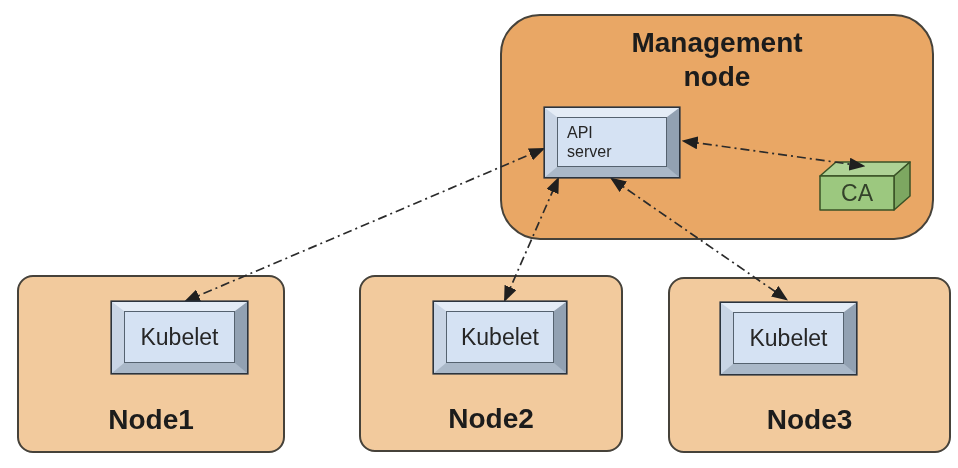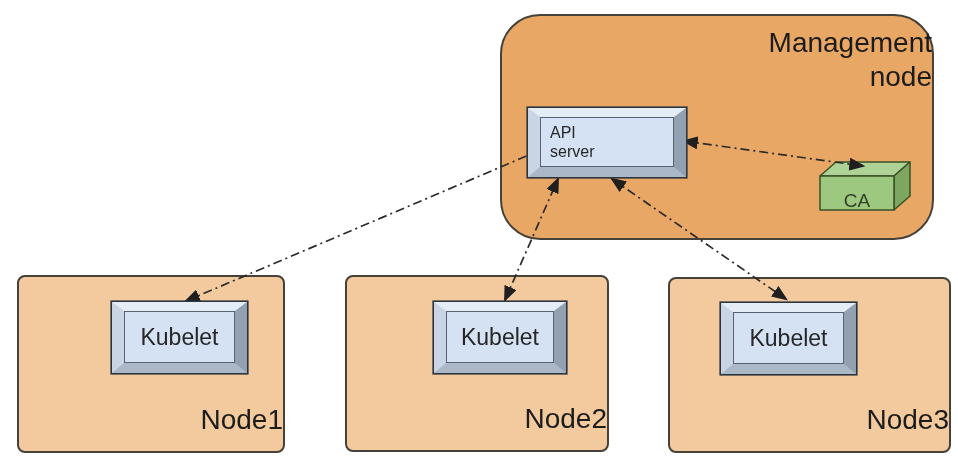--- a/index.html
+++ b/index.html
@@ -2,24 +2,24 @@
 <html><head>
 <meta charset="utf-8">
 <style>
   html,body{margin:0;padding:0;background:#ffffff;}
   .canvas{
     position:relative;width:958px;height:468px;background:#ffffff;
     font-family:"Liberation Sans",sans-serif;overflow:hidden;
   }
   .rnode{position:absolute;border:2px solid #46423a;box-sizing:border-box;}
   .mgmt{background:#e9a765;border-radius:40px;}
-  .worker{background:#f2ca9d;border-radius:8px;}
+  .worker{background:#f2ca9d;border-radius:16px;}
   .big-label{
-    position:absolute;left:0;right:0;text-align:right;
-    font-size:28px;font-weight:400;color:#1c1c1c;line-height:1.2;
+    position:absolute;left:0;right:0;text-align:center;
+    font-size:28px;font-weight:700;color:#1c1c1c;line-height:1.2;
     white-space:pre-line;
   }
   .overlay{position:absolute;left:0;top:0;z-index:2;pointer-events:none;}
   .bevel{
     position:absolute;z-index:3;box-sizing:border-box;
     border-style:solid;border-width:9px 12px 10px 12px;
     border-color:#e4ecf6 #92a1b2 #aab8c8 #c9d5e5;
     background:#d5e2f3;
     box-shadow:0 0 0 1.6px #2c343e;
     display:flex;align-items:center;justify-content:center;
@@ -27,38 +27,38 @@
   .bevel::after{
     content:"";position:absolute;inset:0;border:1px solid #55626f;pointer-events:none;
   }
   .comp-label{font-size:23px;color:#262626;}
   .api-label{
     box-sizing:border-box;width:100%;padding-left:10px;
     font-size:16px;line-height:1.2;color:#262626;white-space:pre-line;
   }
   .ca-label{
     position:absolute;z-index:3;display:flex;align-items:center;justify-content:center;
-    font-size:19px;color:#33412a;margin-top:8px;
+    font-size:23px;color:#33412a;
   }
 </style>
 </head>
 <body>
 
 <div class="canvas">
 
   <div class="rnode mgmt" style="left:500px;top:14px;width:434px;height:226px">
     <div class="big-label" style="top:10px">Management
 node</div>
   </div>
 
   <div class="rnode worker" style="left:17px;top:275px;width:268px;height:178px">
     <div class="big-label" style="bottom:14px">Node1</div>
   </div>
 
-  <div class="rnode worker" style="left:345px;top:275px;width:264px;height:177px">
+  <div class="rnode worker" style="left:359px;top:275px;width:264px;height:177px">
     <div class="big-label" style="bottom:14px">Node2</div>
   </div>
 
   <div class="rnode worker" style="left:668px;top:277px;width:283px;height:176px">
     <div class="big-label" style="bottom:14px">Node3</div>
   </div>
 
   <svg class="overlay" width="958" height="468" viewBox="0 0 958 468">
     <defs>
       <marker id="ah" viewBox="0 0 10 8" refX="8.5" refY="4" markerWidth="9.5" markerHeight="7.6" orient="auto-start-reverse">
@@ -73,21 +73,21 @@
     </g>
 
     <g fill="none" stroke="#2b2b2b" stroke-width="1.7" stroke-dasharray="9 4 2 4">
       <path d="M186,301 L543,149" marker-start="url(#ah)" marker-end="url(#ah)"></path>
       <path d="M505,300 L558,179" marker-start="url(#ah)" marker-end="url(#ah)"></path>
       <path d="M612,179 L786,299" marker-start="url(#ah)" marker-end="url(#ah)"></path>
       <path d="M684,141 L863,166" marker-start="url(#ah)" marker-end="url(#ah)"></path>
     </g>
   </svg>
 
-  <div class="bevel" style="left:528px;top:108px;width:158px;height:69px">
+  <div class="bevel" style="left:545px;top:108px;width:134px;height:69px">
     <div class="api-label">API
 server</div>
   </div>
 
   <div class="bevel" style="left:112px;top:302px;width:135px;height:71px">
     <span class="comp-label">Kubelet</span>
   </div>
 
   <div class="bevel" style="left:434px;top:302px;width:132px;height:71px">
     <span class="comp-label">Kubelet</span>

